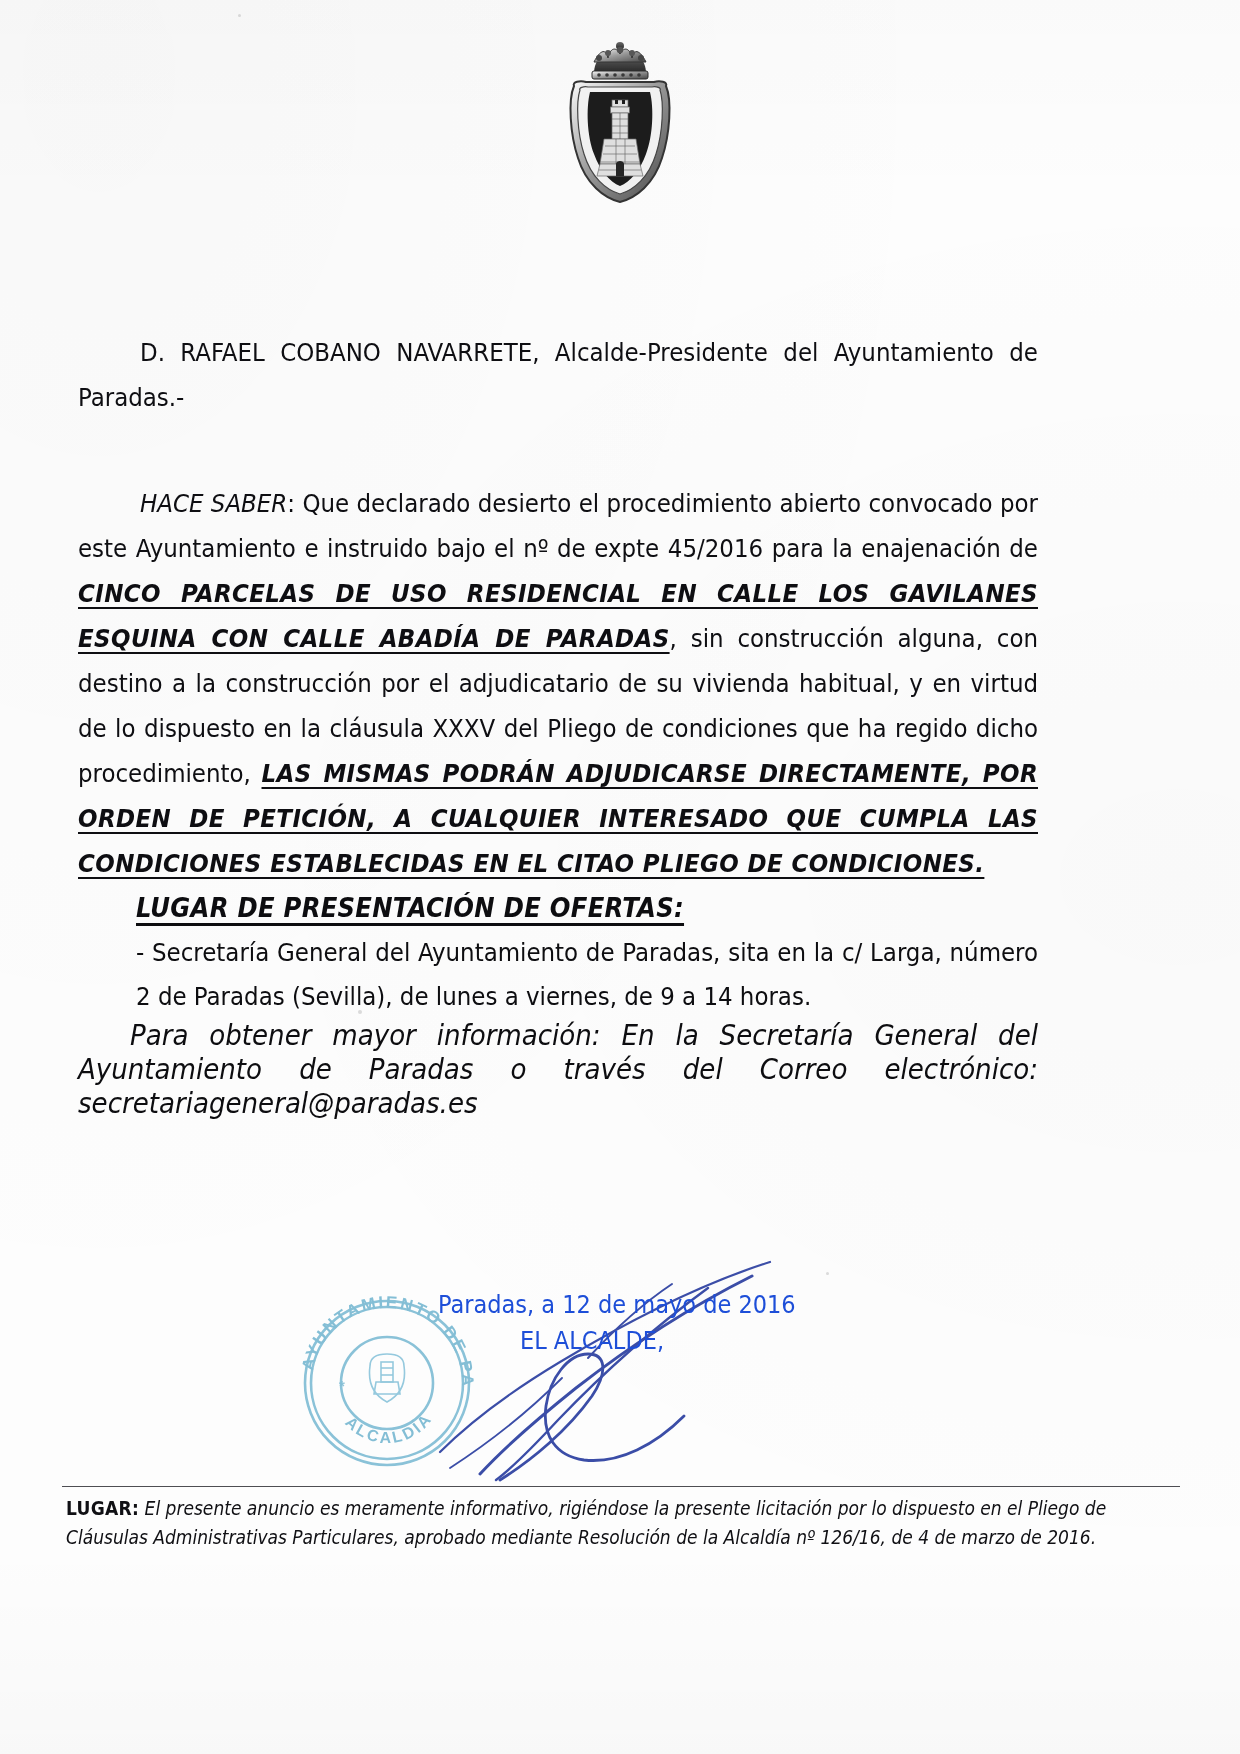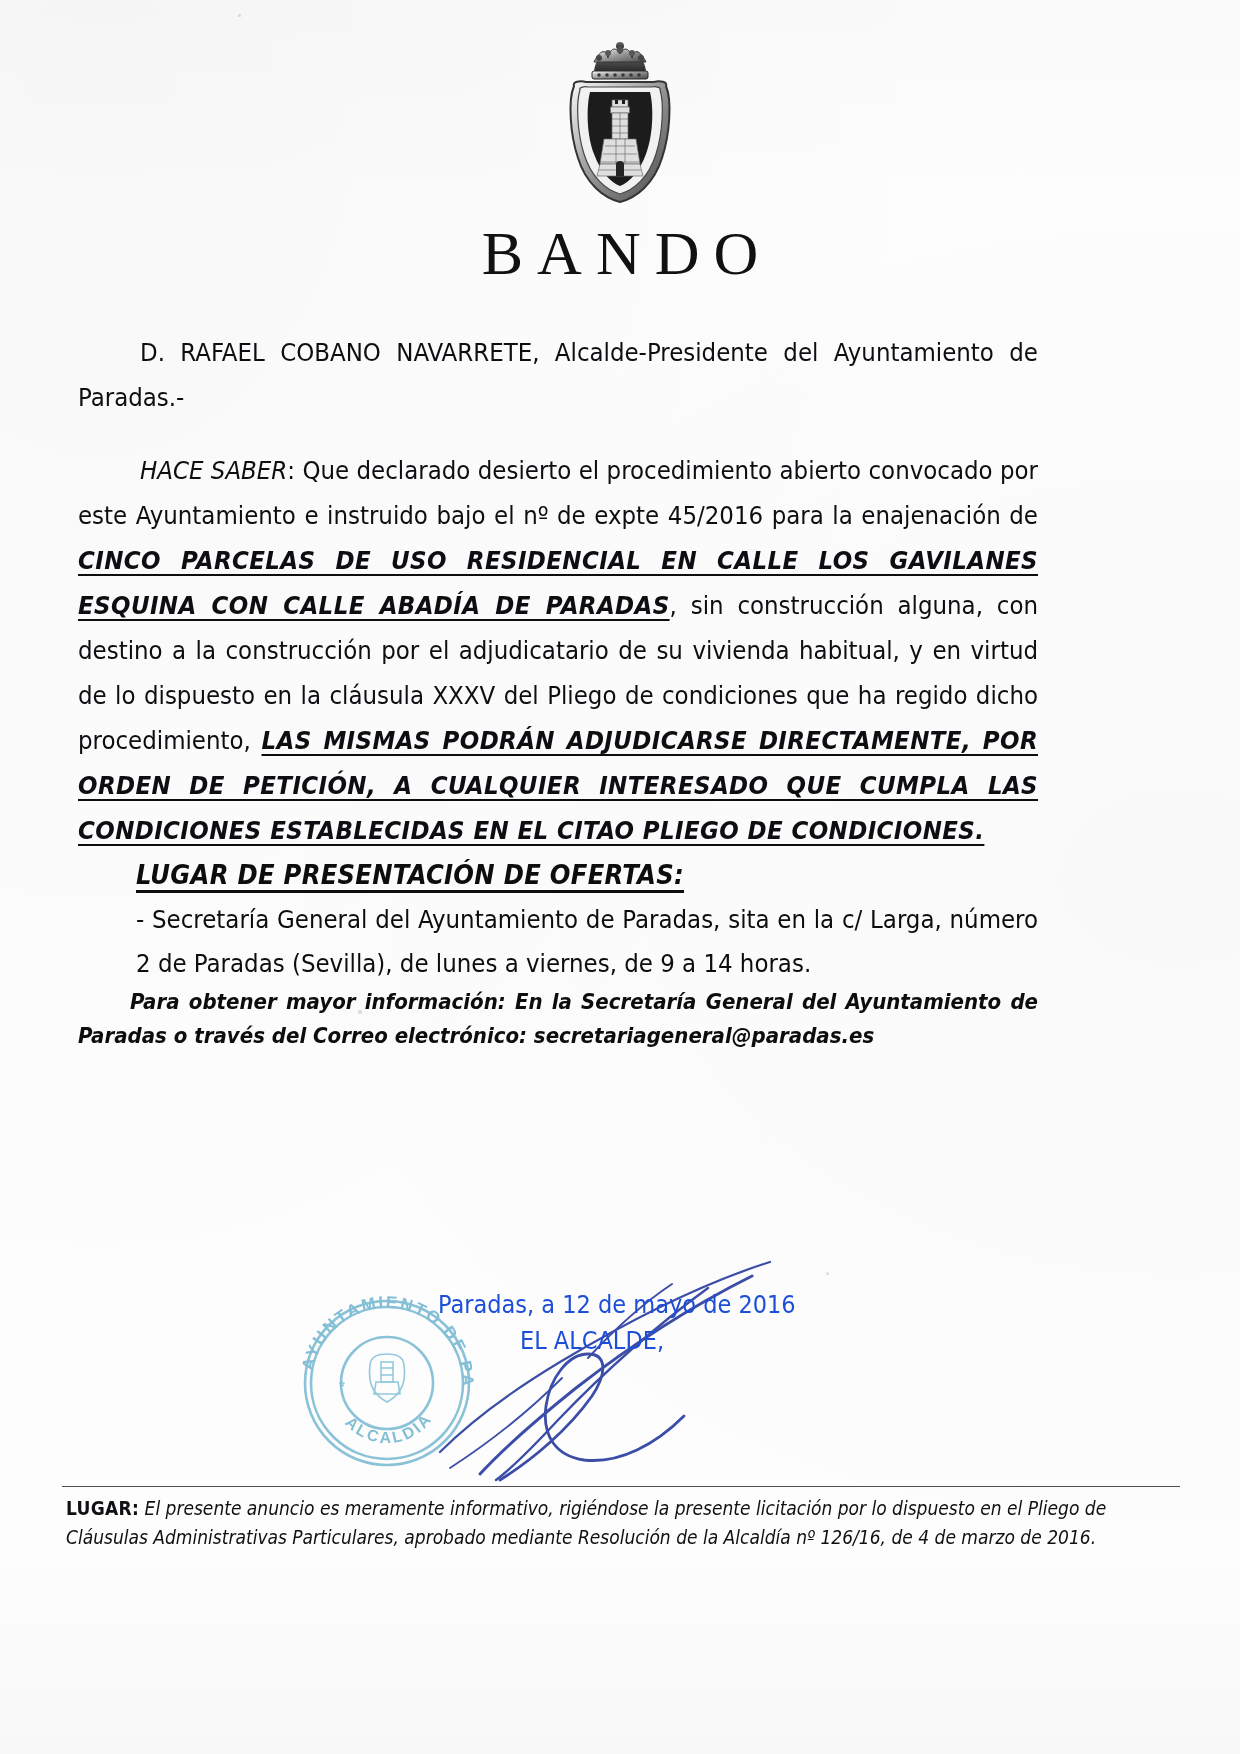--- a/index.html
+++ b/index.html
@@ -77,21 +77,21 @@
     font-family: "DejaVu Sans Condensed", "Liberation Sans Narrow", "Liberation Sans", sans-serif;
     font-size: 25.5px;
     line-height: 45px;
     text-align: justify;
     color: #0e0e12;
     margin: 0;
     font-stretch: condensed;
   }
   .ind { text-indent: 62px; }
   .gap-m { margin-top: 30px; }
-  .gap-l { margin-top: 28px; }
+  .gap-l { margin-top: 61px; }
 
   .it { font-style: italic; }
   .emph {
     font-weight: 700;
     font-style: italic;
     text-decoration: underline;
     text-underline-offset: 5px;
     text-decoration-thickness: 2px;
     letter-spacing: .4px;
   }
@@ -119,25 +119,24 @@
     font-family: "DejaVu Sans Condensed", "Liberation Sans Narrow", "Liberation Sans", sans-serif;
     font-size: 25.5px;
     line-height: 44px;
     margin: 0;
   }
 
   
   .small-it {
     font-family: "DejaVu Sans Condensed", "Liberation Sans Narrow", "Liberation Sans", sans-serif;
     font-style: italic;
-    font-size: 22px;
+    font-size: 29px;
     line-height: 34px;
     margin: 0;
     text-align: justify;
-    font-weight: bold;
   }
 
   
   #sign-zone {
     position: absolute;
     left: 0; right: 0;
     top: 1268px;
     height: 200px;
   }
   .sign-line {
@@ -273,21 +272,20 @@
 
       <g fill="#232323">
         <rect x="65" y="62" width="3" height="4"></rect>
         <rect x="72" y="62" width="3" height="4"></rect>
       </g>
 
       <path d="M66 138 L66 126 C66 122 74 122 74 126 L74 138 Z" fill="#2b2b2b"></path>
     </svg>
   </div>
 
-  <div id="doc-title">BANDO</div>
 
   <div id="body-text">
 
     <p class="p ind"><span>D. RAFAEL COBANO NAVARRETE, Alcalde-Presidente del Ayuntamiento de Paradas.-</span></p>
 
     <p class="p ind gap-l just-block"><span class="it">HACE SABER</span><span>: Que declarado desierto el procedimiento abierto convocado por este Ayuntamiento e instruido bajo el nº de expte 45/2016 para la enajenación de </span><span class="emph">CINCO PARCELAS DE USO RESIDENCIAL EN CALLE LOS GAVILANES ESQUINA CON CALLE ABADÍA DE PARADAS</span><span>, sin construcción alguna, con destino a la construcción por el adjudicatario de su vivienda habitual, y en virtud de lo dispuesto en la cláusula XXXV del Pliego de condiciones que ha regido dicho procedimiento, </span><span class="emph">LAS MISMAS PODRÁN ADJUDICARSE DIRECTAMENTE, POR ORDEN DE PETICIÓN, A CUALQUIER INTERESADO QUE CUMPLA LAS CONDICIONES ESTABLECIDAS EN EL CITAO PLIEGO DE CONDICIONES.</span></p>
 
 
     <div class="sec">
       <p class="sec-line"><span class="hd">LUGAR DE PRESENTACIÓN DE OFERTAS:</span></p>

